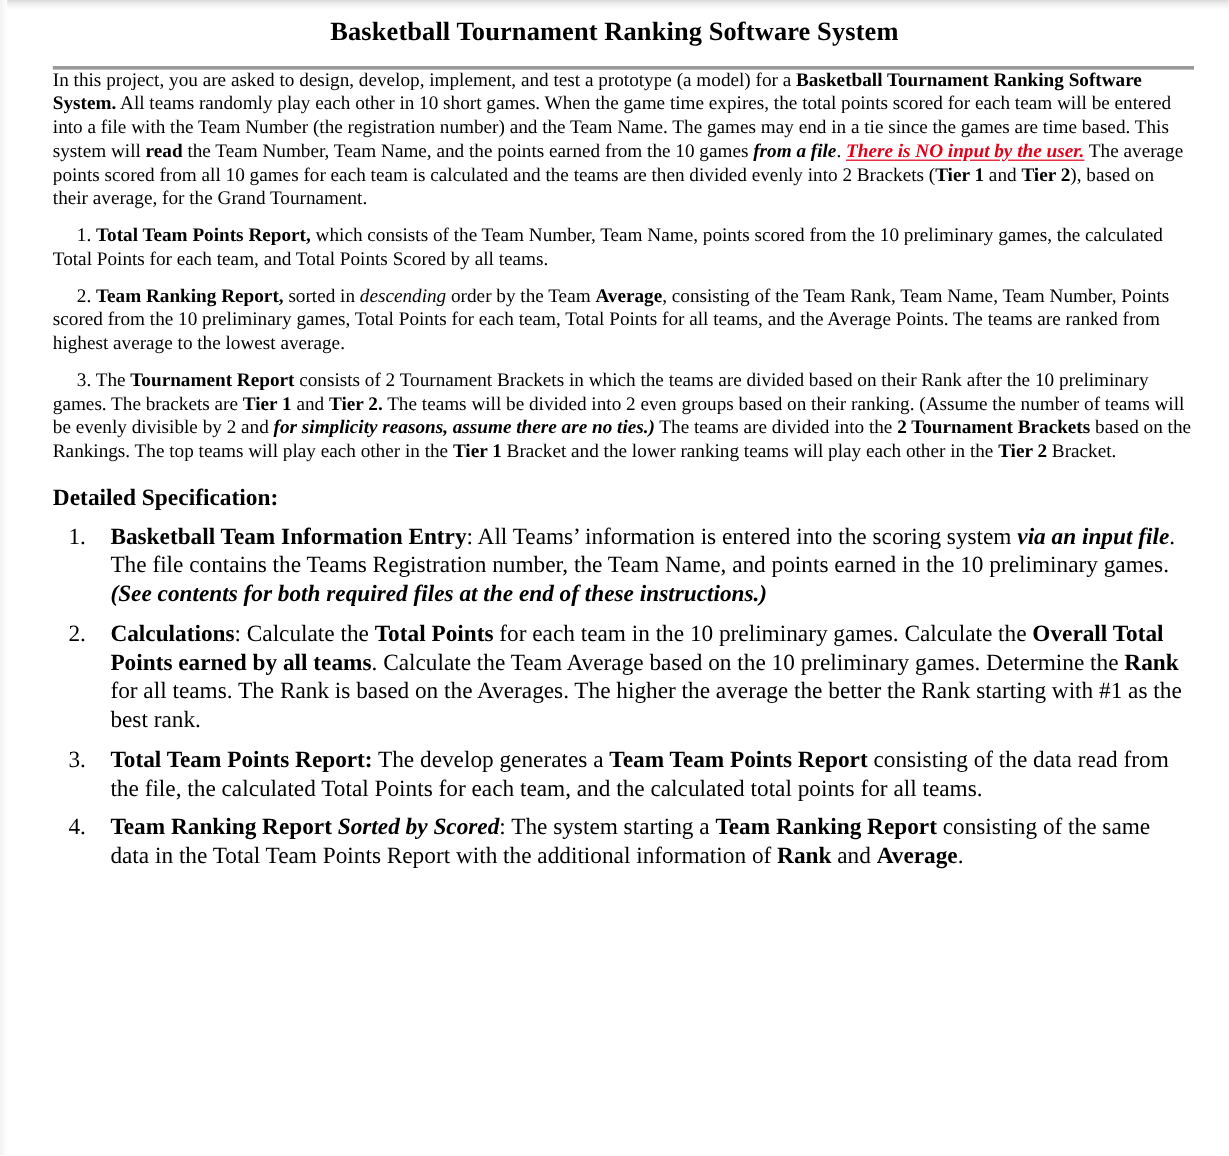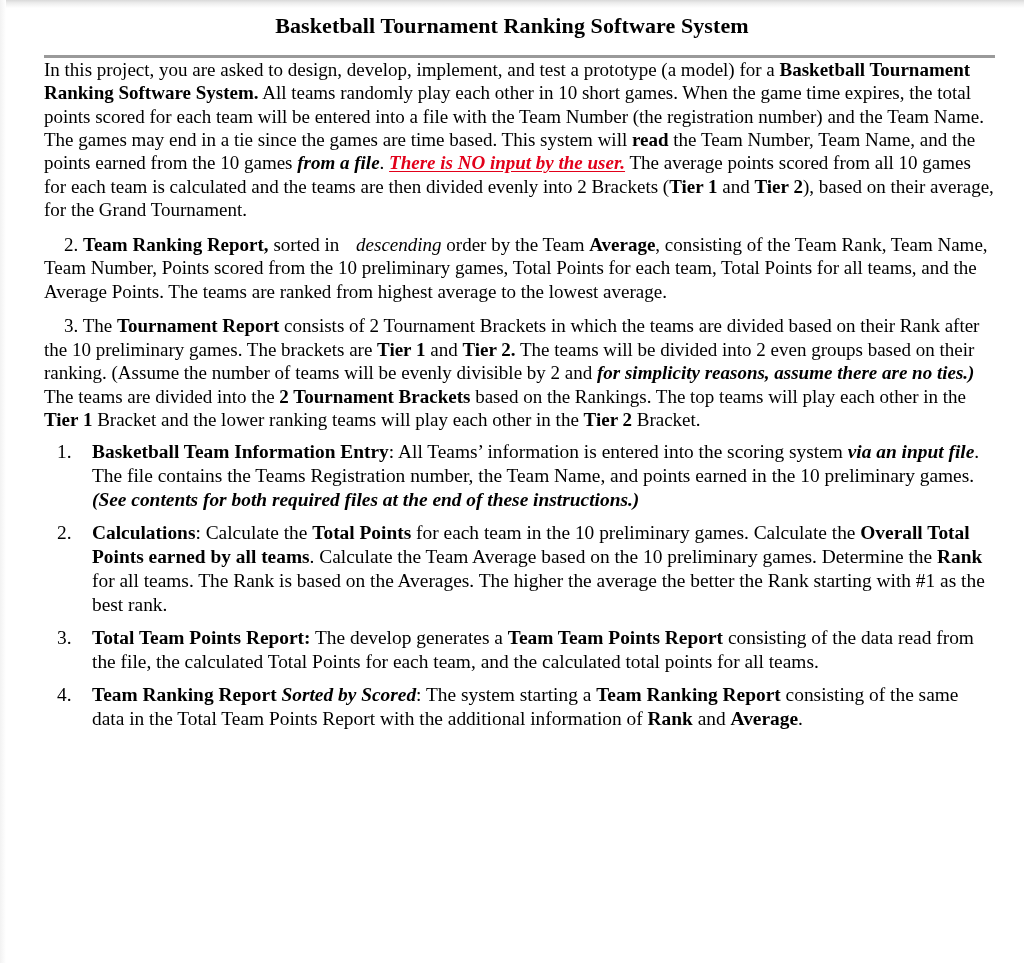--- a/index.html
+++ b/index.html
@@ -59,34 +59,34 @@
   }
 
   .section-heading {
     font-size: 19.5px;
     font-weight: bold;
     margin: 15px 0 6px 0;
     line-height: 1.18;
   }
 
   p.body-para {
-    font-size: 19px;
+    font-size: 16px;
     line-height: 1.235;
     margin: 0 0 1px 0;
     text-align: left;
   }
   p.indent-para {
     text-indent: 20px;
   }
   p.gap-above {
     margin-top: 11px;
   }
 
   b, strong { font-weight: bold; }
-  i, em { font-style: italic; margin-left: 12px; }
+  i, em { font-style: italic; }
   .bi { font-weight: bold; font-style: italic; }
 
   .redline {
     color: #e2001a;
     font-weight: bold;
     font-style: italic;
     text-decoration: underline;
     text-underline-offset: 2px;
   }
 
@@ -127,25 +127,27 @@
   <h1 class="doc-title">Basketball Tournament Ranking Software System</h1>
 
   <hr class="divider">
 
   <div class="content">
 
 
     <p class="body-para"><span>In this project, you are asked to design, develop, implement, and test a prototype (a model) for a </span><b>Basketball Tournament Ranking Software System.</b><span> All teams randomly play each other in 10 short games. When the game time expires, the total points scored for each team will be entered into a file with the Team Number (the registration number) and the Team Name.  The games may end in a tie since the games are time based. This system will </span><b>read</b><span> the Team Number, Team Name, and the points earned from the 10 games </span><span class="bi">from a file</span><span>. </span><span class="redline">There is NO input by the user.</span><span> The average points scored from all 10 games for each team is calculated and the teams are then divided evenly into 2 Brackets (</span><b>Tier 1</b><span> and </span><b>Tier 2</b><span>), based on their average, for the Grand Tournament.</span></p>
 
 
+    <p class="body-para indent-para gap-above"><span>1. </span><b>Total Team Points Report,</b><span> which consists of the Team Number, Team Name, points scored from the 10 preliminary games, the calculated Total Points for each team, and Total Points Scored by all teams.</span></p>
 
     <p class="body-para indent-para gap-above"><span>2. </span><b>Team Ranking Report,</b><span> sorted in </span><i>descending</i><span> order by the Team </span><b>Average</b><span>, consisting of the Team Rank, Team Name, Team Number, Points scored from the 10 preliminary games, Total Points for each team, Total Points for all teams, and the Average Points. The teams are ranked from highest average to the lowest average.</span></p>
 
     <p class="body-para indent-para gap-above"><span>3. </span><span>The </span><b>Tournament Report</b><span> consists of 2 Tournament Brackets in which the teams are divided based on their Rank after the 10 preliminary games. The brackets are </span><b>Tier 1</b><span> and </span><b>Tier 2.</b><span> The teams will be divided into 2 even groups based on their ranking. (Assume the number of teams will be evenly divisible by 2 and </span><span class="bi">for simplicity reasons, assume there are no ties.)</span><span> The teams are divided into the </span><b>2 Tournament Brackets</b><span> based on the Rankings. The top teams will play each other in the </span><b>Tier 1</b><span> Bracket and the lower ranking teams will play each other in the </span><b>Tier 2</b><span> Bracket.</span></p>
 
+    <div class="detailed-heading">Detailed Specification:</div>
 
     <ol class="spec-list">
 
       <li>
         <span class="li-num">1.</span><b>Basketball Team Information Entry</b><span>: All Teams’ information is entered into the scoring system </span><span class="bi">via an input file</span><span>. The file contains the Teams Registration number, the Team Name, and points earned in the 10 preliminary games. </span><span class="bi">(See contents for both required files at the end of these instructions.)</span>
       </li>
 
       <li>
         <span class="li-num">2.</span><b>Calculations</b><span>:  Calculate the </span><b>Total Points</b><span> for each team in the 10 preliminary games. Calculate the </span><b>Overall Total Points earned by all teams</b><span>. Calculate the Team Average based on the 10 preliminary games. Determine the </span><b>Rank</b><span> for all teams. The Rank is based on the Averages. The higher the average the better the Rank starting with #1 as the best rank.</span>
       </li>

